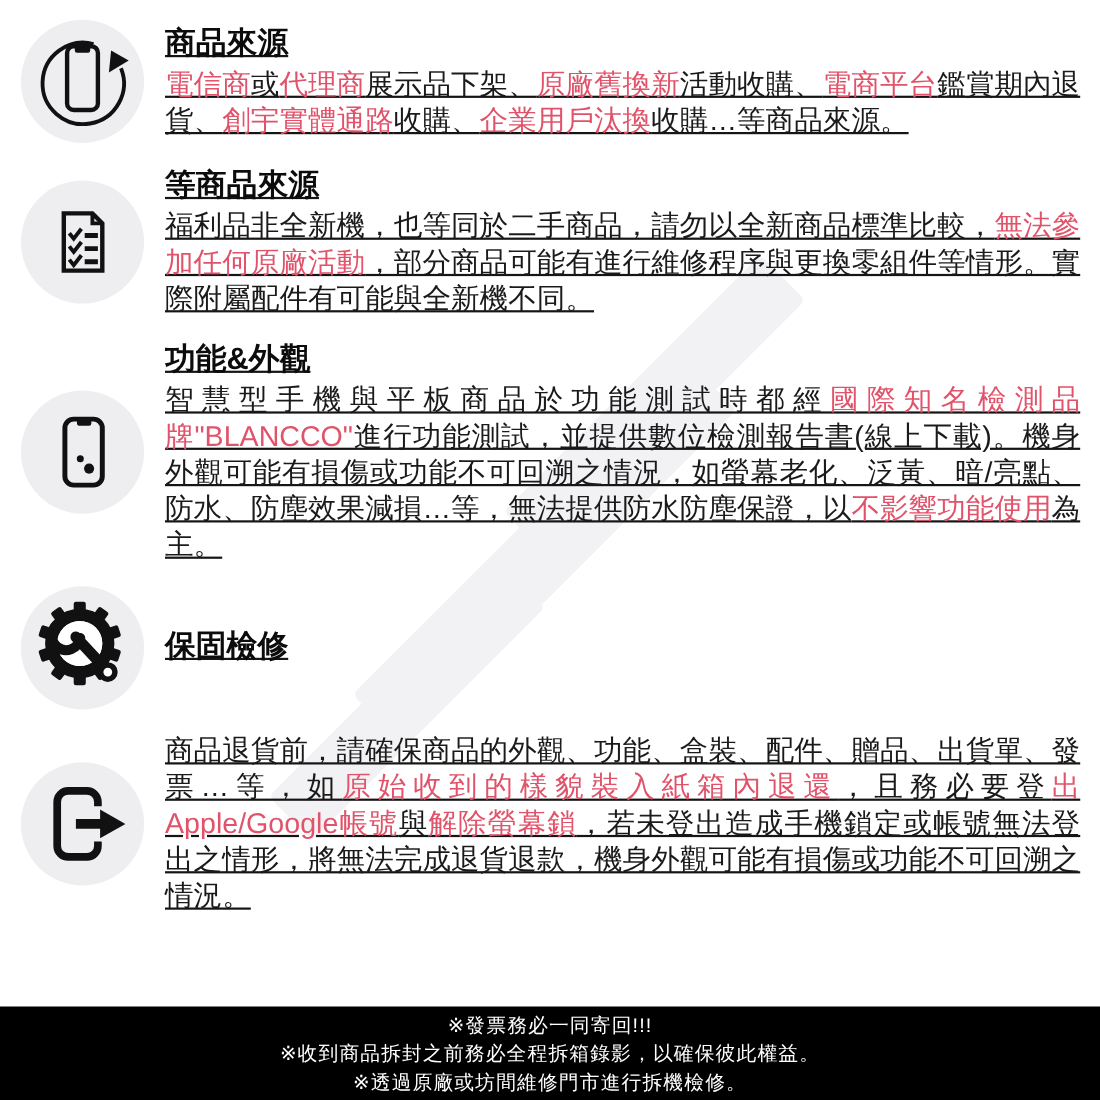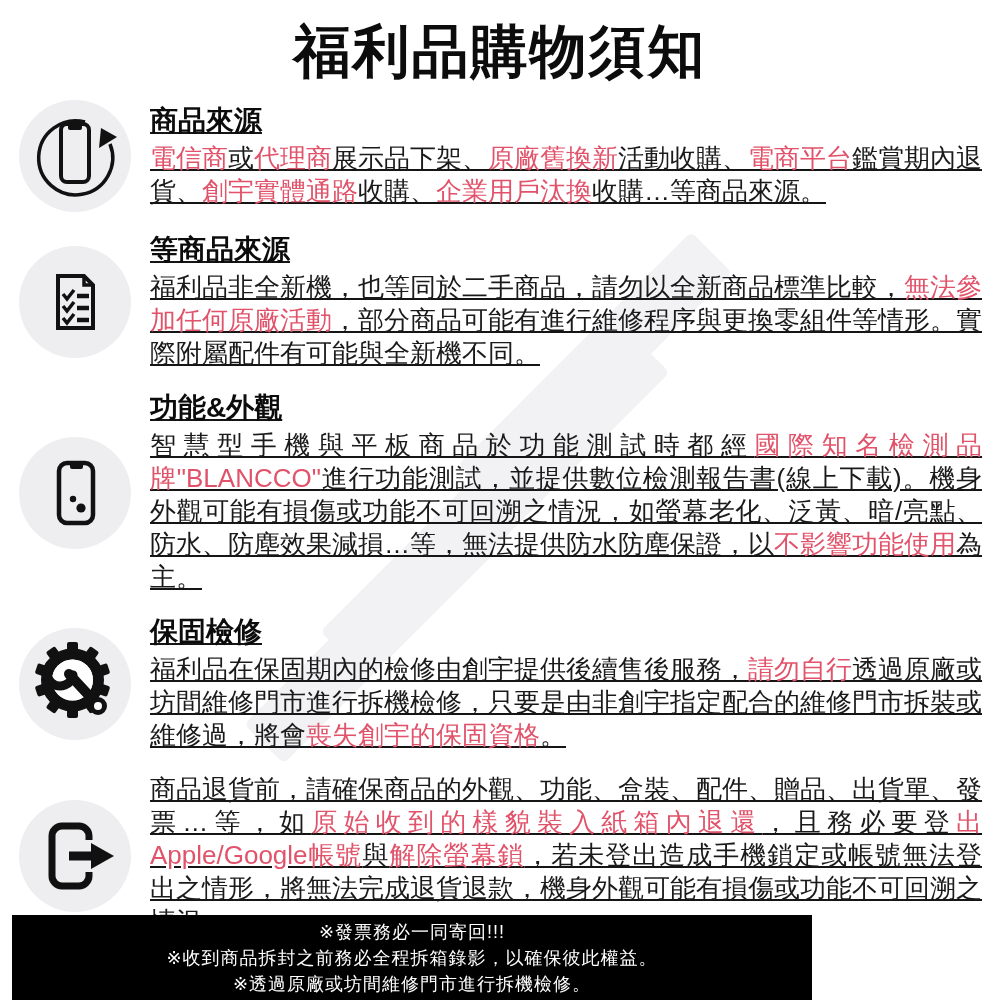--- a/index.html
+++ b/index.html
@@ -42,21 +42,21 @@
   .sec-heading{
     font-size:28px;font-weight:700;line-height:34px;margin:0 0 4px 0;color:#0c0c0c;
   }
   .sec-body{
     font-size:26px;line-height:33px;color:#1a1a1a;
     text-align:justify;
   }
   .sec-body .red{color:#e1536a;}
 
   .footer{
-    position:absolute;left:12px;bottom:0;width:800px;height:85px;
+    position:absolute;left:0;bottom:0;width:1000px;height:85px;
     background:#000;z-index:2;
     display:flex;flex-direction:column;justify-content:center;align-items:center;
   }
   .footer-line{
     color:#fff;font-size:18px;line-height:26px;text-align:center;letter-spacing:1px;
   }
   .stroke{fill:none;stroke:#111;}
 </style>
 </head>
 <body>
@@ -64,21 +64,20 @@
 <div class="page">
 
   <div class="watermark">
     <div class="band band-1"></div>
     <div class="band band-2"></div>
     <div class="band band-3"></div>
   </div>
 
   <div class="content">
 
-    <h1 class="title">福利品購物須知</h1>
 
     <div class="section">
       <div class="icon-col">
         <div class="icon-circle">
           <svg viewBox="0 0 100 100">
             <path class="stroke" d="M 60 16 A 37 37 0 1 0 85 38" stroke-width="3.5"></path>
             <polygon points="76,22 92,31 74,42" fill="#111"></polygon>
             <rect class="stroke" x="36" y="18" width="28" height="58" rx="6" stroke-width="4" fill="#fff"></rect>
             <rect x="43" y="18" width="14" height="6" rx="2" fill="#111"></rect>
           </svg>
@@ -147,21 +146,20 @@
             <circle class="stroke" cx="47.5" cy="46" r="26" stroke-width="11"></circle>
             <circle cx="47.5" cy="46" r="20.5" fill="#fff"></circle>
             <path d="M30 27 A 13 13 0 1 0 48 41" fill="none" stroke="#111" stroke-width="9" stroke-linecap="round"></path>
             <path d="M44 40 L70 68" stroke="#111" stroke-width="10" stroke-linecap="round"></path>
             <circle cx="73" cy="72" r="6.5" fill="#fff" stroke="#111" stroke-width="5"></circle>
           </svg>
         </div>
       </div>
       <div class="text-col">
         <h2 class="sec-heading">保固檢修</h2>
-        <div class="sec-body"><span>福利品在保固期內的檢修由創宇提供後續售後服務，</span><span class="red">請勿自行</span><span>透過原廠或坊間維修門市進行拆機檢修，只要是由非創宇指定配合的維修門市拆裝或維修過，將會</span><span class="red">喪失創宇的保固資格</span><span>。</span></div>
       </div>
     </div>
 
     <div class="section">
       <div class="icon-col">
         <div class="icon-circle">
           <svg viewBox="0 0 100 100">
             <path class="stroke" d="M64 34 v-4 a10 10 0 0 0 -10 -10 h-17 a10 10 0 0 0 -10 10 v40 a10 10 0 0 0 10 10 h17 a10 10 0 0 0 10 -10 v-4" stroke-width="7"></path>
             <line x1="44" y1="50" x2="70" y2="50" stroke="#111" stroke-width="9"></line>
             <polygon points="66,37 89,50 66,63" fill="#111"></polygon>

